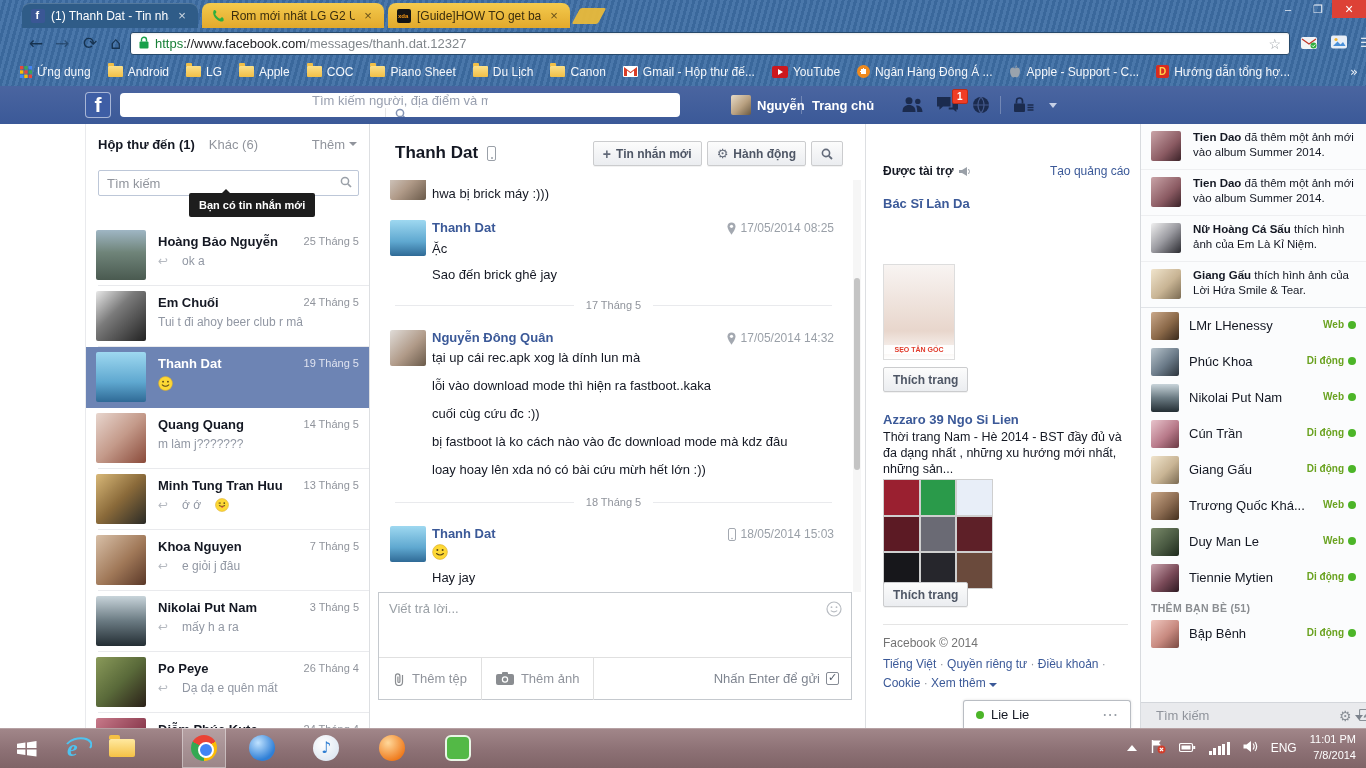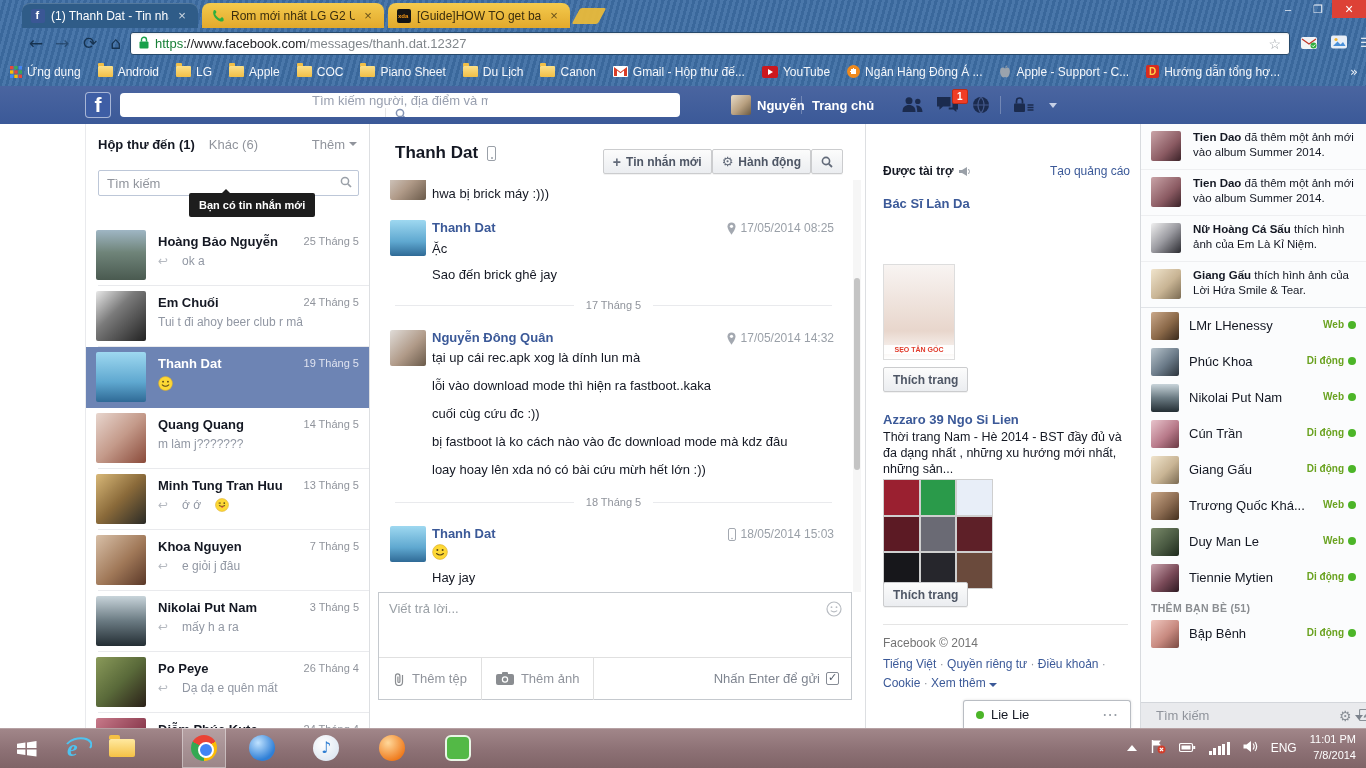--- a/index.html
+++ b/index.html
@@ -43,21 +43,21 @@
   #omnibox .scheme { color:#188038; margin-left:6px; }
   #omnibox .host { color:#202124; }
   #omnibox .path { color:#80868b; }
   #omnibox .star { margin-left:auto; color:#9aa0a6; font-size:14px; }
   #omnibox .star::before { content:"☆"; font-family:"DejaVu Sans", sans-serif; }
   .extic { position:absolute; top:6px; }
   #menu-ic { position:absolute; left:1343px; top:6px; color:#dde6f0; font-size:13px; }
   #menu-ic::before { content:"☰"; font-family:"DejaVu Sans", sans-serif; }
 
   #bookmarks { position:absolute; left:0; top:57px; width:1366px; height:29px; display:flex;
-               align-items:center; padding-left:10px; gap:17px; color:#f4f7fb; font-size:12px; }
+               align-items:center; padding-left:20px; gap:17px; color:#f4f7fb; font-size:12px; }
   .bm { display:flex; align-items:center; gap:5px; white-space:nowrap; }
   .ic-folder { width:15px; height:11px; background:linear-gradient(#fbe089,#f1bf47); border-radius:1px; position:relative; flex:0 0 auto; }
   .ic-folder::before { content:""; position:absolute; left:0; top:-3px; width:6px; height:3px; background:#f1bf47; border-radius:1px 1px 0 0; }
   .ic-yt { width:16px; height:12px; background:#cc181e; border-radius:2px; position:relative; }
   .ic-yt::before { content:""; position:absolute; left:6px; top:3px; border-left:5px solid #fff;
                    border-top:3px solid transparent; border-bottom:3px solid transparent; }
   .ic-bank { width:13px; height:13px; border-radius:50%;
              background:radial-gradient(circle, #fff 0 3px, #f08a1d 3px 6.5px); }
   .ic-d { width:13px; height:13px; background:#d92b1f; border-radius:2px; color:#ffd24a;
           font-weight:bold; font-size:10px; text-align:center; line-height:13px; }
@@ -125,21 +125,21 @@
   .i-reply::before { content:"↩"; font-family:"DejaVu Sans", sans-serif; }
 
   
   #col-chat { position:absolute; left:370px; top:0; width:496px; height:604px; border-right:1px solid #dddfe2; }
   #chat-title { position:absolute; left:25px; top:19px; font-size:17px; font-weight:bold; color:#141823;
                 display:flex; align-items:center; }
   .ic-mob { display:inline-block; width:9px; height:15px; border:1px solid #9aa0a8; border-radius:2px;
             margin-left:9px; position:relative; }
   .ic-mob::after { content:""; position:absolute; left:2.5px; bottom:1px; width:2px; height:2px;
             background:#9aa0a8; border-radius:50%; }
-  #chat-btns { position:absolute; right:22px; top:25px; display:flex; }
+  #chat-btns { position:absolute; right:22px; top:17px; display:flex; gap:5px; }
   .btn { display:inline-flex; align-items:center; gap:5px; height:25px; padding:0 9px;
          border:1px solid #cbccce; border-radius:2px; background:linear-gradient(#fcfcfc,#ebedf0);
          color:#4e5665; font-size:12px; font-weight:bold; box-shadow:0 1px 0 rgba(0,0,0,.05); }
   .i-plus::before { content:"+"; font-size:14px; font-weight:bold; color:#626a79; }
   .i-gear::before { content:"⚙"; font-family:"DejaVu Sans", sans-serif; font-size:13px; color:#626a79; }
 
   #msgs { position:absolute; left:0; top:56px; width:496px; height:412px; overflow:hidden; }
   .mav { position:absolute; left:20px; width:36px; height:36px; border-radius:2px; }
   .msender { position:absolute; left:62px; font-size:13px; font-weight:bold; color:#3b5998; }
   .mtime { position:absolute; right:32px; font-size:12px; color:#9aa0a8; display:flex; align-items:center; gap:5px; }

